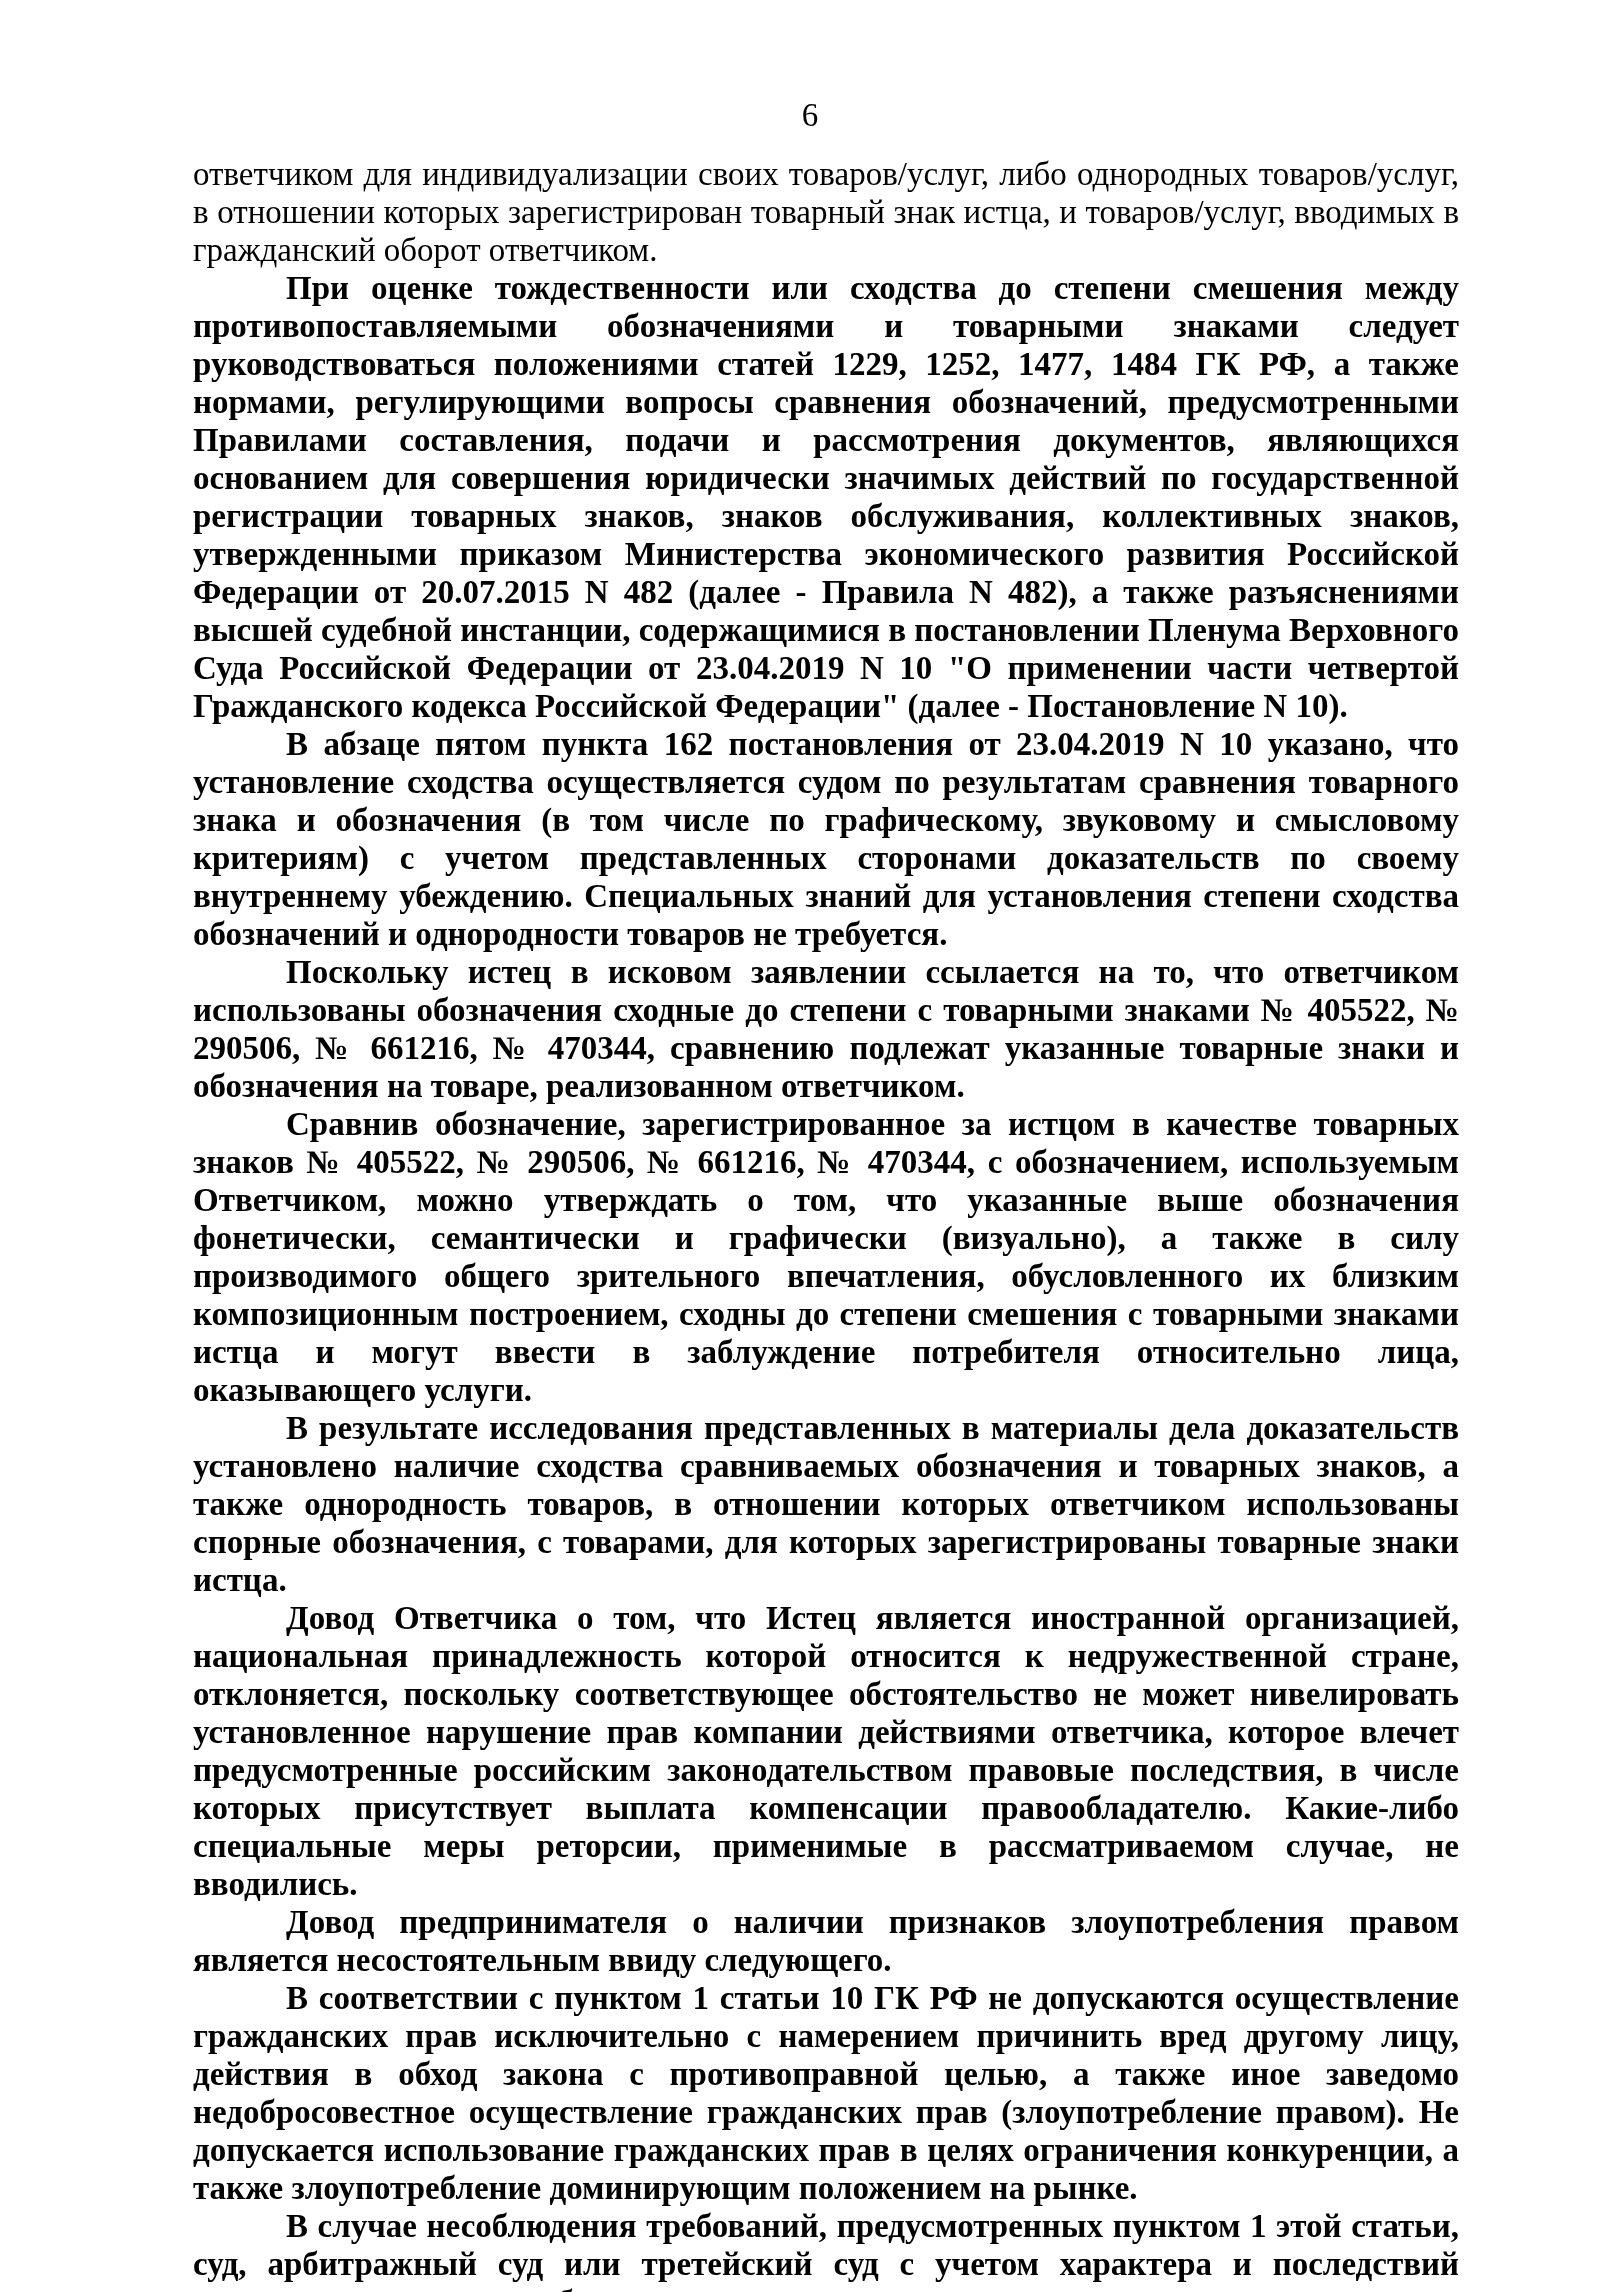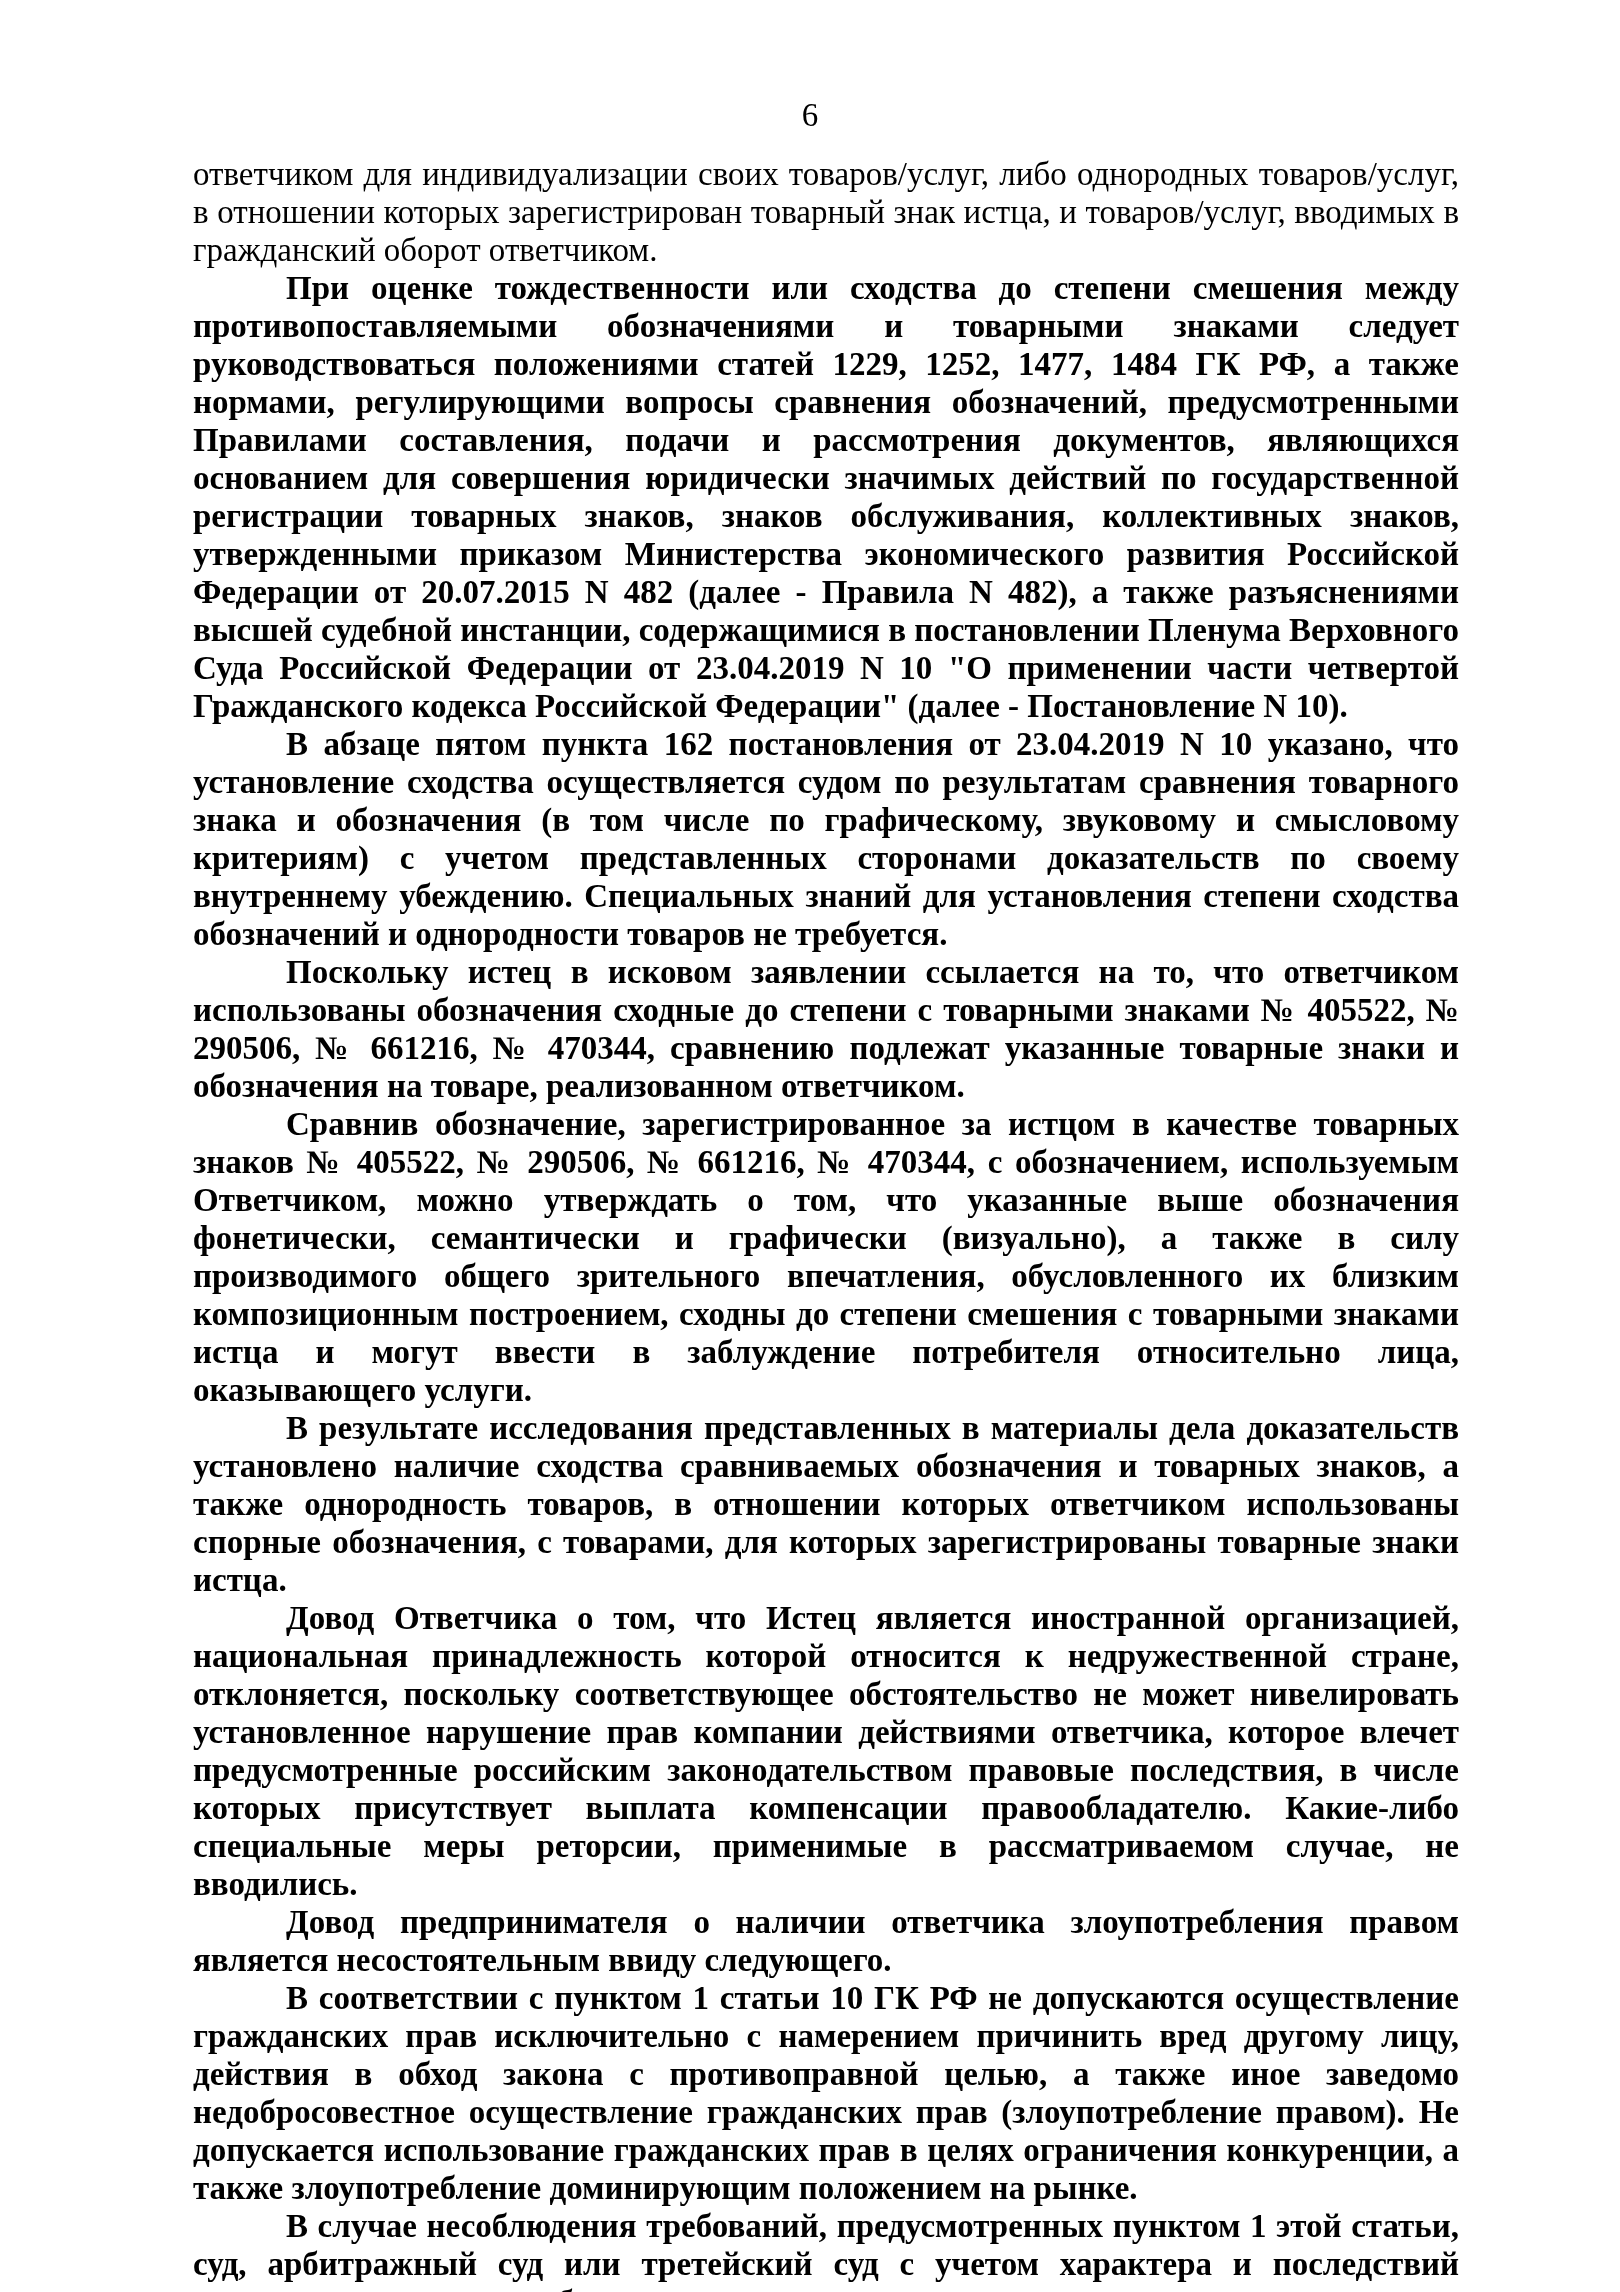--- a/index.html
+++ b/index.html
@@ -43,18 +43,18 @@
 <div class="page">
   <div class="page-number">6</div>
   <div class="content">
       <p class="para">ответчиком для индивидуализации своих товаров/услуг, либо однородных товаров/услуг, в отношении которых зарегистрирован товарный знак истца, и товаров/услуг, вводимых в гражданский оборот ответчиком.</p>
       <p class="para indent">При оценке тождественности или сходства до степени смешения между противопоставляемыми обозначениями и товарными знаками следует руководствоваться положениями статей 1229, 1252, 1477, 1484 ГК РФ, а также нормами, регулирующими вопросы сравнения обозначений, предусмотренными Правилами составления, подачи и рассмотрения документов, являющихся основанием для совершения юридически значимых действий по государственной регистрации товарных знаков, знаков обслуживания, коллективных знаков, утвержденными приказом Министерства экономического развития Российской Федерации от 20.07.2015 N 482 (далее - Правила N 482), а также разъяснениями высшей судебной инстанции, содержащимися в постановлении Пленума Верховного Суда Российской Федерации от 23.04.2019 N 10 "О применении части четвертой Гражданского кодекса Российской Федерации" (далее - Постановление N 10).</p>
       <p class="para indent">В абзаце пятом пункта 162 постановления от 23.04.2019 N 10 указано, что установление сходства осуществляется судом по результатам сравнения товарного знака и обозначения (в том числе по графическому, звуковому и смысловому критериям) с учетом представленных сторонами доказательств по своему внутреннему убеждению. Специальных знаний для установления степени сходства обозначений и однородности товаров не требуется.</p>
       <p class="para indent">Поскольку истец в исковом заявлении ссылается на то, что ответчиком использованы обозначения сходные до степени с товарными знаками № 405522, № 290506, № 661216, № 470344, сравнению подлежат указанные товарные знаки и обозначения на товаре, реализованном ответчиком.</p>
       <p class="para indent">Сравнив обозначение, зарегистрированное за истцом в качестве товарных знаков № 405522, № 290506, № 661216, № 470344, с обозначением, используемым Ответчиком, можно утверждать о том, что указанные выше обозначения фонетически, семантически и графически (визуально), а также в силу производимого общего зрительного впечатления, обусловленного их близким композиционным построением, сходны до степени смешения с товарными знаками истца и могут ввести в заблуждение потребителя относительно лица, оказывающего услуги.</p>
       <p class="para indent">В результате исследования представленных в материалы дела доказательств установлено наличие сходства сравниваемых обозначения и товарных знаков, а также однородность товаров, в отношении которых ответчиком использованы спорные обозначения, с товарами, для которых зарегистрированы товарные знаки истца.</p>
       <p class="para indent">Довод Ответчика о том, что Истец является иностранной организацией, национальная принадлежность которой относится к недружественной стране, отклоняется, поскольку соответствующее обстоятельство не может нивелировать установленное нарушение прав компании действиями ответчика, которое влечет предусмотренные российским законодательством правовые последствия, в числе которых присутствует выплата компенсации правообладателю. Какие-либо специальные меры реторсии, применимые в рассматриваемом случае, не вводились.</p>
-      <p class="para indent">Довод предпринимателя о наличии ответчика злоупотребления правом является несостоятельным ввиду следующего.</p>
+      <p class="para indent">Довод предпринимателя о наличии признаков злоупотребления правом является несостоятельным ввиду следующего.</p>
       <p class="para indent">В соответствии с пунктом 1 статьи 10 ГК РФ не допускаются осуществление гражданских прав исключительно с намерением причинить вред другому лицу, действия в обход закона с противоправной целью, а также иное заведомо недобросовестное осуществление гражданских прав (злоупотребление правом). Не допускается использование гражданских прав в целях ограничения конкуренции, а также злоупотребление доминирующим положением на рынке.</p>
       <p class="para indent">В случае несоблюдения требований, предусмотренных пунктом 1 этой статьи, суд, арбитражный суд или третейский суд с учетом характера и последствий допущенного злоупотребления отказывает лицу в защите принадлежащего ему права</p>
     </div>
 </div>
 
 
 </body></html>

